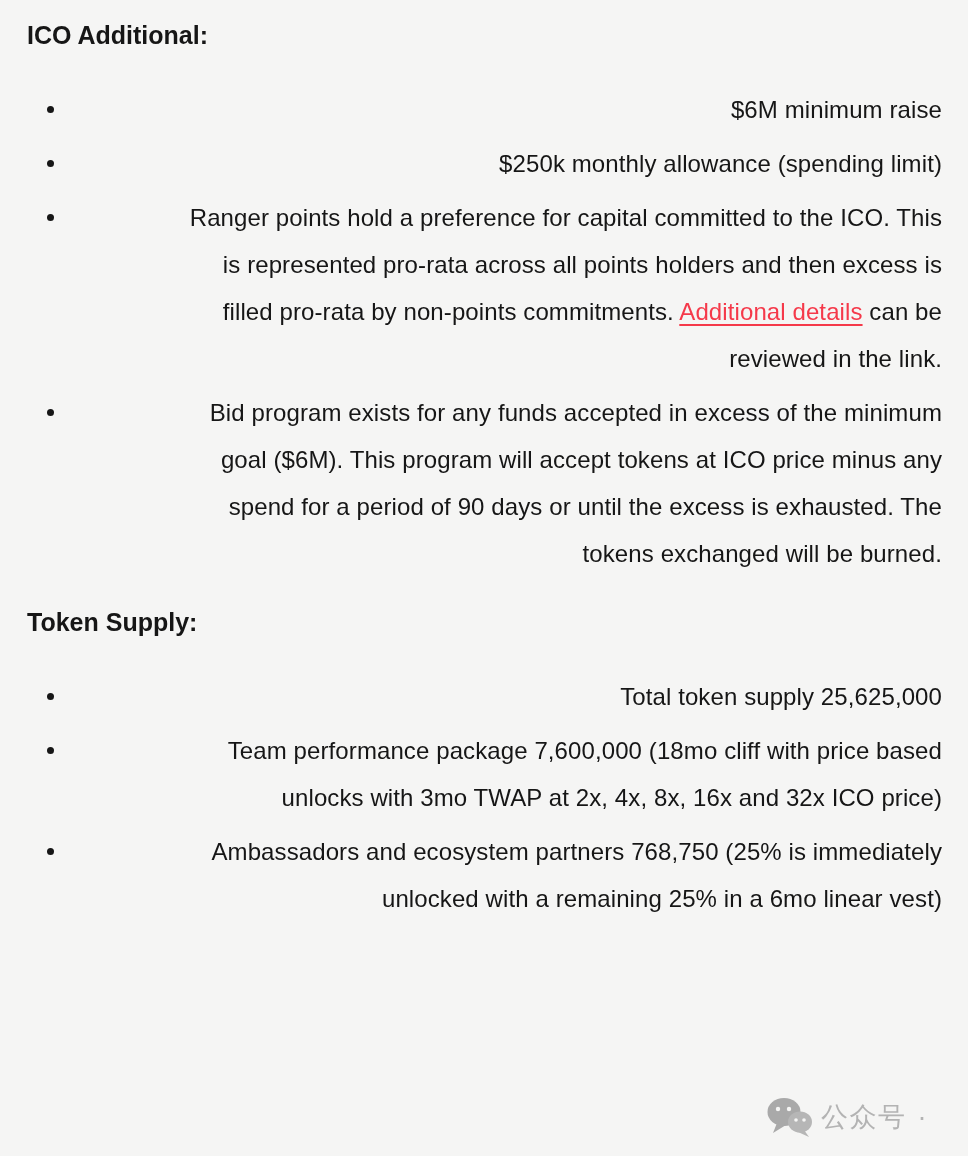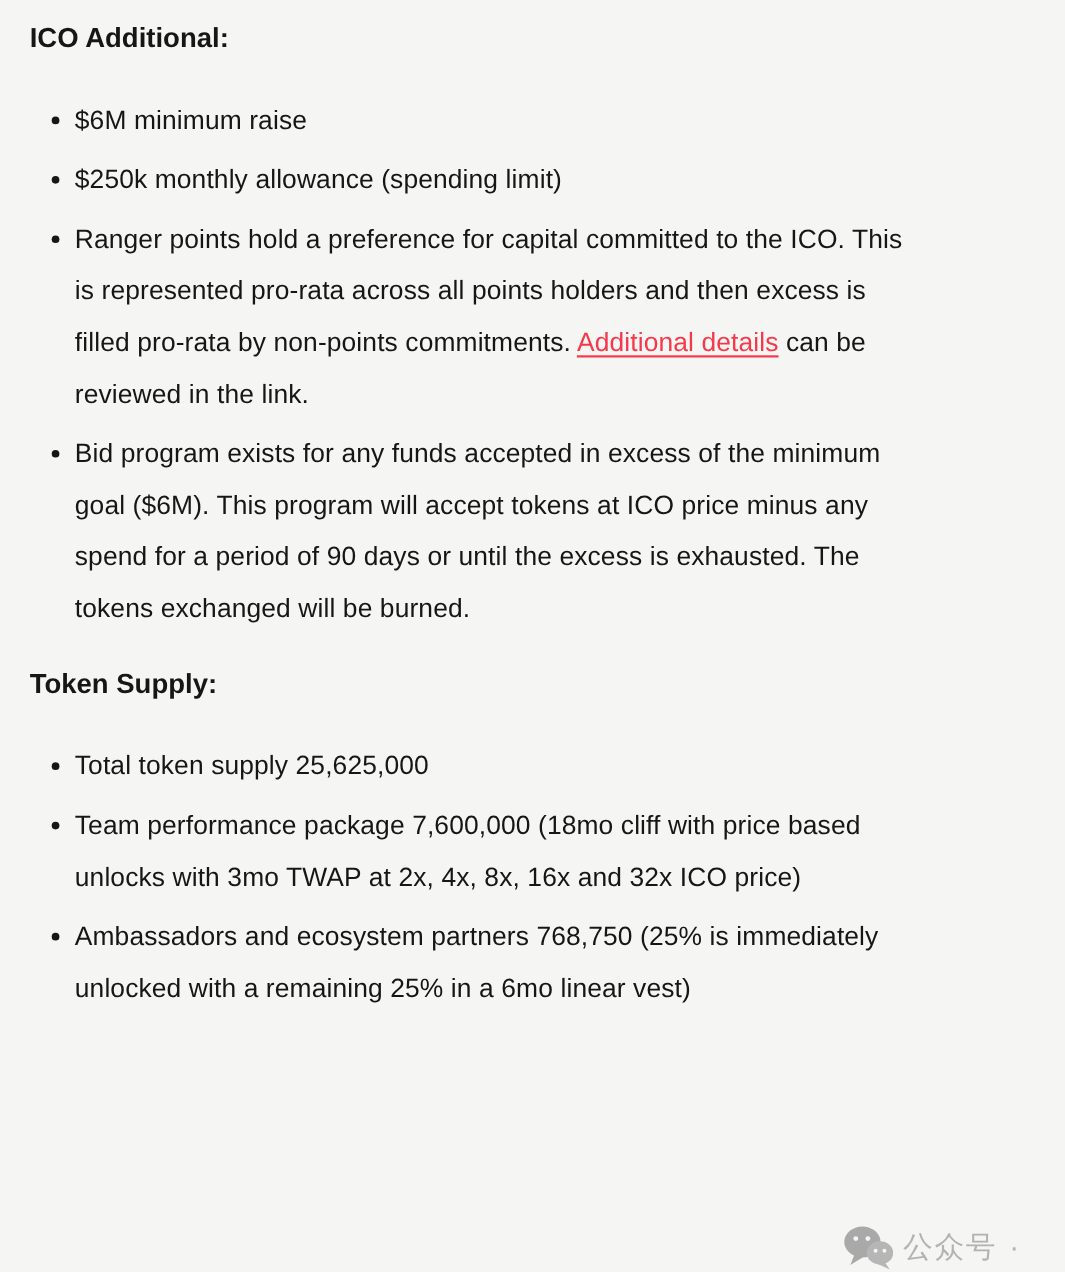--- a/index.html
+++ b/index.html
@@ -24,20 +24,21 @@
     font-weight:700;
     line-height:30px;
     margin:0;
     color:var(--text);
   }
   .heading.second{margin-top:30px;}
   ul.bullets{
     list-style:none;
     margin:36px 0 0 0;
     padding:0;
+    text-align:right;
   }
   ul.bullets li{
     position:relative;
     padding-left:41px;
     font-size:24px;
     line-height:47px;
     margin-bottom:7px;
     letter-spacing:0.1px;
     white-space:pre-line;
   }
@@ -54,21 +55,21 @@
   a.inline-link{
     color:var(--link);
     text-decoration:underline;
     text-decoration-thickness:2px;
     text-underline-offset:4px;
     cursor:pointer;
   }
   .watermark{
     position:absolute;
     right:38px;
-    bottom:1px;
+    bottom:18px;
     display:flex;
     align-items:center;
     gap:9px;
     color:var(--watermark);
     font-size:27px;
     font-weight:400;
     letter-spacing:1.5px;
     white-space:nowrap;
   }
   .watermark .wm-icon{display:inline-flex;}

